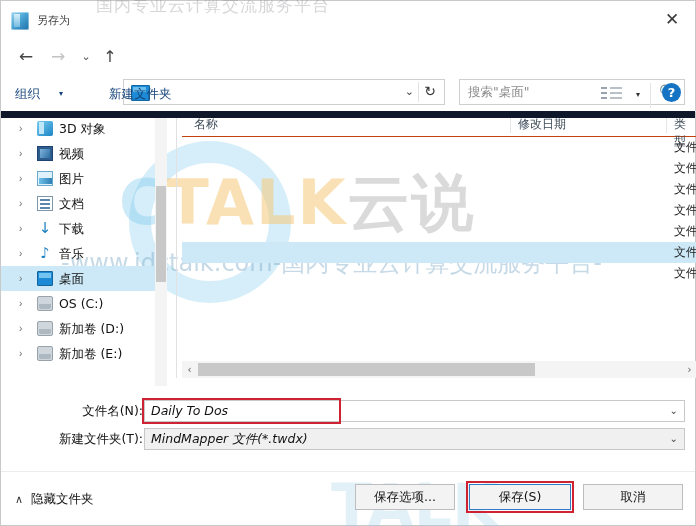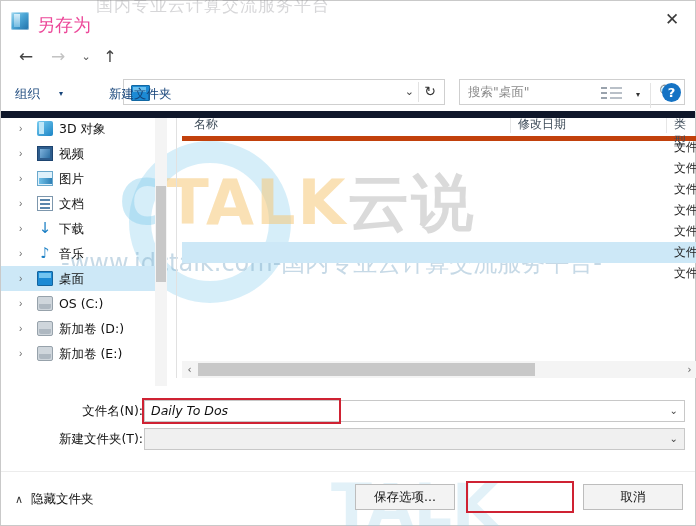--- a/index.html
+++ b/index.html
@@ -46,21 +46,21 @@
   .titlebar{position:absolute;left:0;top:8px;height:28px;width:100%;z-index:20;}
   .title-icon{
     position:absolute;left:10px;top:3px;width:18px;height:18px;
     background:linear-gradient(135deg,#9fd8ef 0%,#4ba6d6 45%,#1f6fa8 100%);
     border-radius:2px;box-shadow:inset 0 0 0 1px rgba(255,255,255,.4);
   }
   .title-icon:after{
     content:"";position:absolute;left:3px;top:2px;width:6px;height:13px;
     background:linear-gradient(180deg,#d6eefa,#77bde2);
   }
-  .title-text{position:absolute;left:36px;top:4px;font-size:18px;color:#ec4899;
+  .title-text{position:absolute;left:36px;top:4px;font-size:11px;color:#404040;
     font-family:"DejaVu Sans",sans-serif;}
   .close-btn{
     position:absolute;right:0;top:-8px;width:46px;height:36px;
     display:flex;align-items:center;justify-content:center;
     font-size:17px;color:#3b3b3b;font-family:"DejaVu Sans",sans-serif;
   }
 
   
   .navrow{position:absolute;left:0;top:38px;height:34px;width:100%;z-index:20;}
   .nav-ic{position:absolute;top:4px;width:26px;height:26px;
@@ -161,21 +161,21 @@
   .ic-drv:after{content:"";position:absolute;left:1px;top:7px;right:1px;bottom:1px;
     background:#aeb8c1;border-radius:0 0 2px 2px;}
 
   .side-scroll{position:absolute;right:2px;top:0;width:12px;height:100%;background:#f4f4f4;}
   .side-scroll .up{position:absolute;top:1px;left:0;width:12px;height:12px;text-align:center;
     font-size:9px;color:#555;line-height:12px;font-family:"DejaVu Sans",sans-serif;}
   .side-scroll .thumb{position:absolute;left:1px;top:74px;width:10px;height:96px;background:#c8c8c8;}
 
   .filepane{position:absolute;left:181px;top:0;width:515px;height:100%;overflow:hidden;}
   .colhdr{position:absolute;left:0;top:0;width:100%;height:24px;
-    border-bottom:5px solid #c2410c;}
+    border-bottom:1px solid #c2410c;}
   .col{position:absolute;top:4px;font-size:12px;color:#3d4b58;
     font-family:"DejaVu Sans",sans-serif;}
   .col-name{left:12px;}
   .col-date{left:336px;}
   .col-type{left:492px;}
   .colsep{position:absolute;top:2px;height:19px;width:1px;background:#e6e6e6;}
   .sortmark{position:absolute;left:168px;top:0px;font-size:10px;color:#9aa3ad;
     font-family:"DejaVu Sans",sans-serif;}
 
   .rows{position:absolute;left:0;top:25px;width:100%;}
@@ -409,27 +409,29 @@
   <div class="form">
     <div class="flabel l1">文件名(N):</div>
     <div class="combo combo-name">
       <div class="val">Daily To Dos</div>
       <div class="arrow">⌄</div>
     </div>
     <div class="redbox"></div>
 
     <div class="flabel l2">新建文件夹(T):</div>
     <div class="combo combo-type">
+      <div class="val">MindMapper 文件(*.twdx)</div>
       <div class="arrow">⌄</div>
     </div>
   </div>
 
   <div class="footer">
     <div class="footer-sep"></div>
     <div class="hidefolders">
       <span class="cv">∧</span><span>隐藏文件夹</span>
     </div>
     <div class="btn btn-opts">保存选项...</div>
+    <div class="btn btn-save">保存(S)</div>
     <div class="btn-save-red"></div>
     <div class="btn btn-cancel">取消</div>
   </div>
 
 </div>
 
 </body></html>

